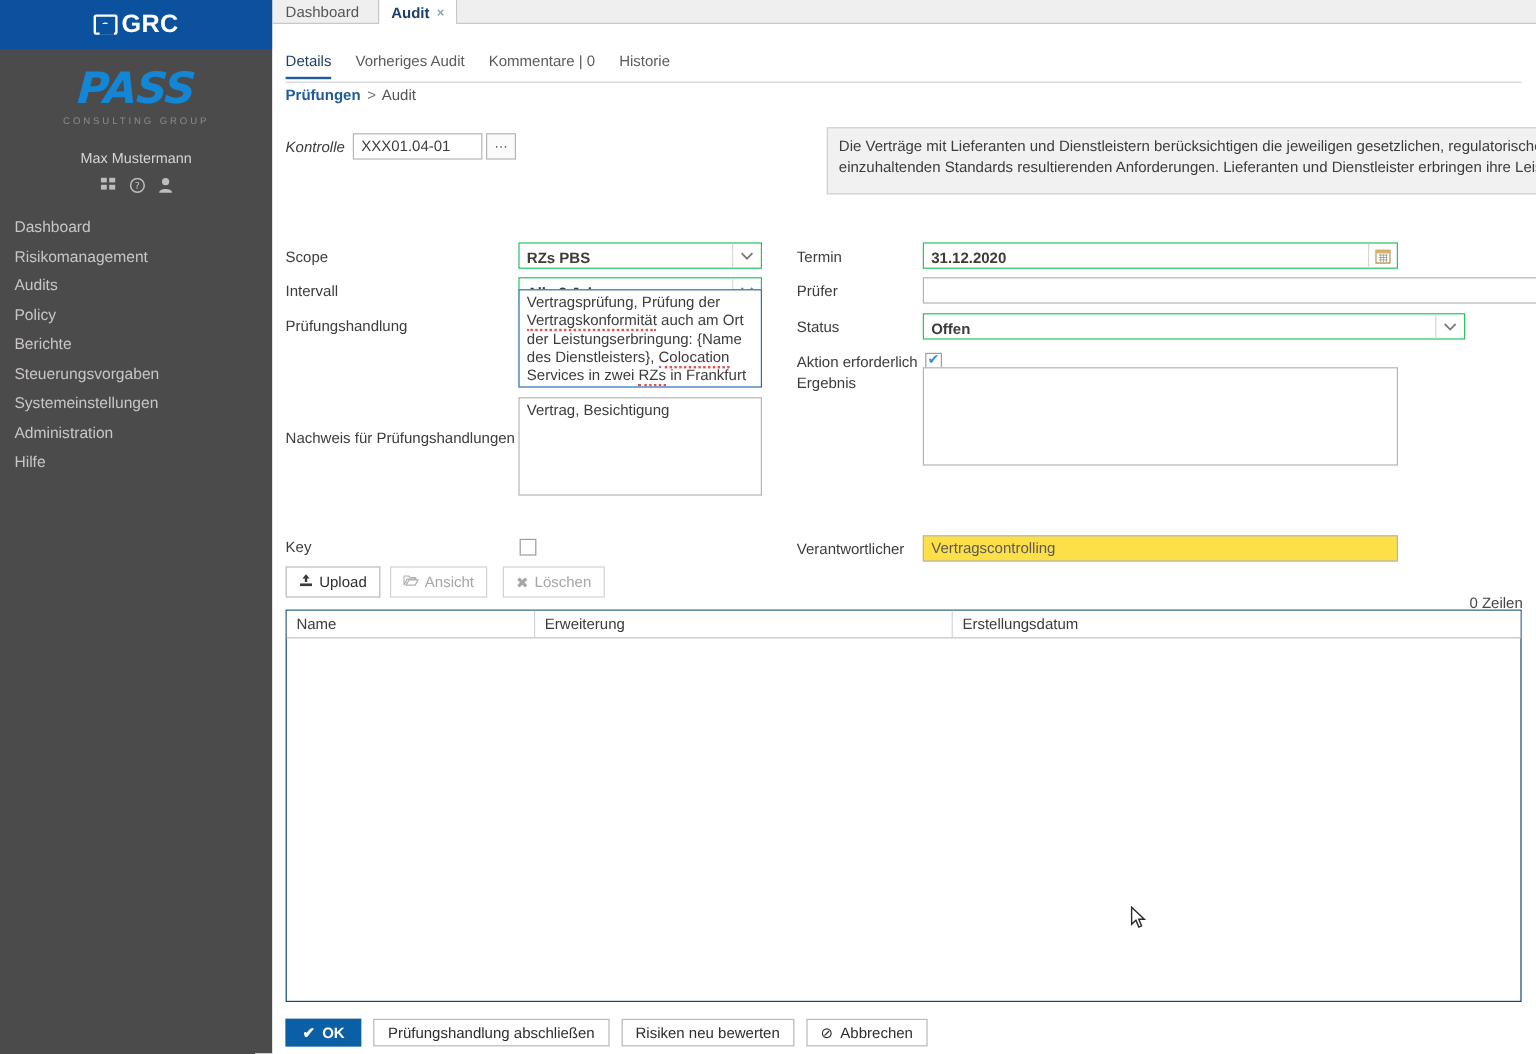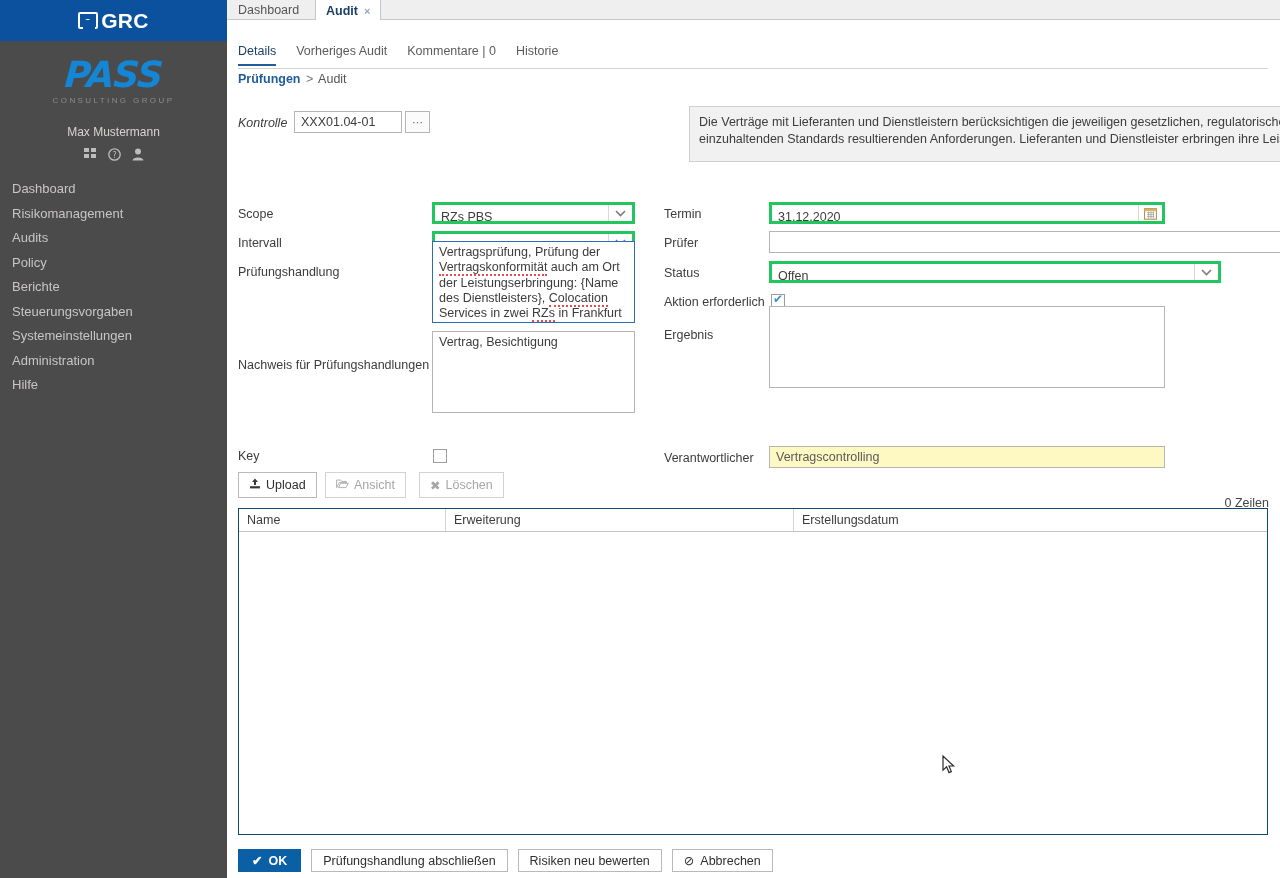--- a/index.html
+++ b/index.html
@@ -123,36 +123,36 @@
 
   
   .lbl { position: absolute; font-size: 12.5px; color: #3c3c3c; }
   .fld {
     position: absolute; background: #ffffff;
     border: 1px solid #b5b5b5;
     font-size: 12.5px; color: #3c3c3c;
     padding: 3px 6px;
     font-family: "Liberation Sans", sans-serif;
   }
-  .fld.readonly { background: #fef9c3; color: #5a5a5a; }
+  .fld.readonly { background: #fde047; color: #5a5a5a; }
   .btn-adj {
     position: absolute; background: #fbfbfb;
     border: 1px solid #b5b5b5;
     display: flex; align-items: center; justify-content: center;
     cursor: pointer; color: #6a6a6a; font-size: 11px;
   }
   .caret {
     position: absolute; right: 0; top: 0; width: 24px; height: 100%;
     display: flex; align-items: center; justify-content: center;
     border-left: 1px solid #d8d8d8; color: #7a7a7a;
     cursor: pointer;
   }
   .selectbox {
-    position: absolute; background: #ffffff; border: 3px solid #22c55e;
-    font-size: 12.5px; color: #3c3c3c;
+    position: absolute; background: #ffffff; border: 1px solid #22c55e;
+    font-size: 12.5px; color: #3c3c3c; font-weight: bold;
   }
   .selectbox .val { padding: 3px 6px; line-height: 18px; }
   .ta {
     position: absolute; background: #ffffff; border: 1px solid #b5b5b5;
     font-size: 12.5px; color: #3c3c3c; padding: 3px 6px;
     line-height: 15.3px; overflow: hidden;
     font-family: "Liberation Sans", sans-serif;
     resize: none;
   }
   .ta.focused { border: 1px solid #2a6db5; }
@@ -366,21 +366,21 @@
       <div class="caret">
         <svg width="11" height="7" viewBox="0 0 11 7">
             <path d="M1 1 L5.5 5.6 L10 1" fill="none" stroke="#7a7a7a" stroke-width="1.5"></path>
           </svg>
       </div>
     </div>
 
     <div class="lbl" style="left:437px; top:275px;">Aktion erforderlich</div>
     <div class="cb checked" style="left:544px; top:274px;"></div>
 
-    <div class="lbl" style="left:437px; top:308px;text-align:center;">Ergebnis</div>
+    <div class="lbl" style="left:437px; top:292px;text-align:center;">Ergebnis</div>
     <div class="ta" style="left:542px; top:286px; width:396px; height:82px;"></div>
 
     <div class="lbl" style="left:437px; top:431px;">Verantwortlicher</div>
     <div class="fld readonly" style="left:542px; top:426px; width:396px; height:22px; line-height:15px;">Vertragscontrolling</div>
 
     <div class="tbtn" style="left:11px; top:452px;">
       <span>
         <svg width="12" height="12" viewBox="0 0 12 12">
           <path d="M6 0.6 L9 4 H7 V7 H5 V4 H3 Z" fill="#3a3a3a"></path>
           <rect x="1" y="8.2" width="10" height="2.2" fill="#3a3a3a"></rect>

